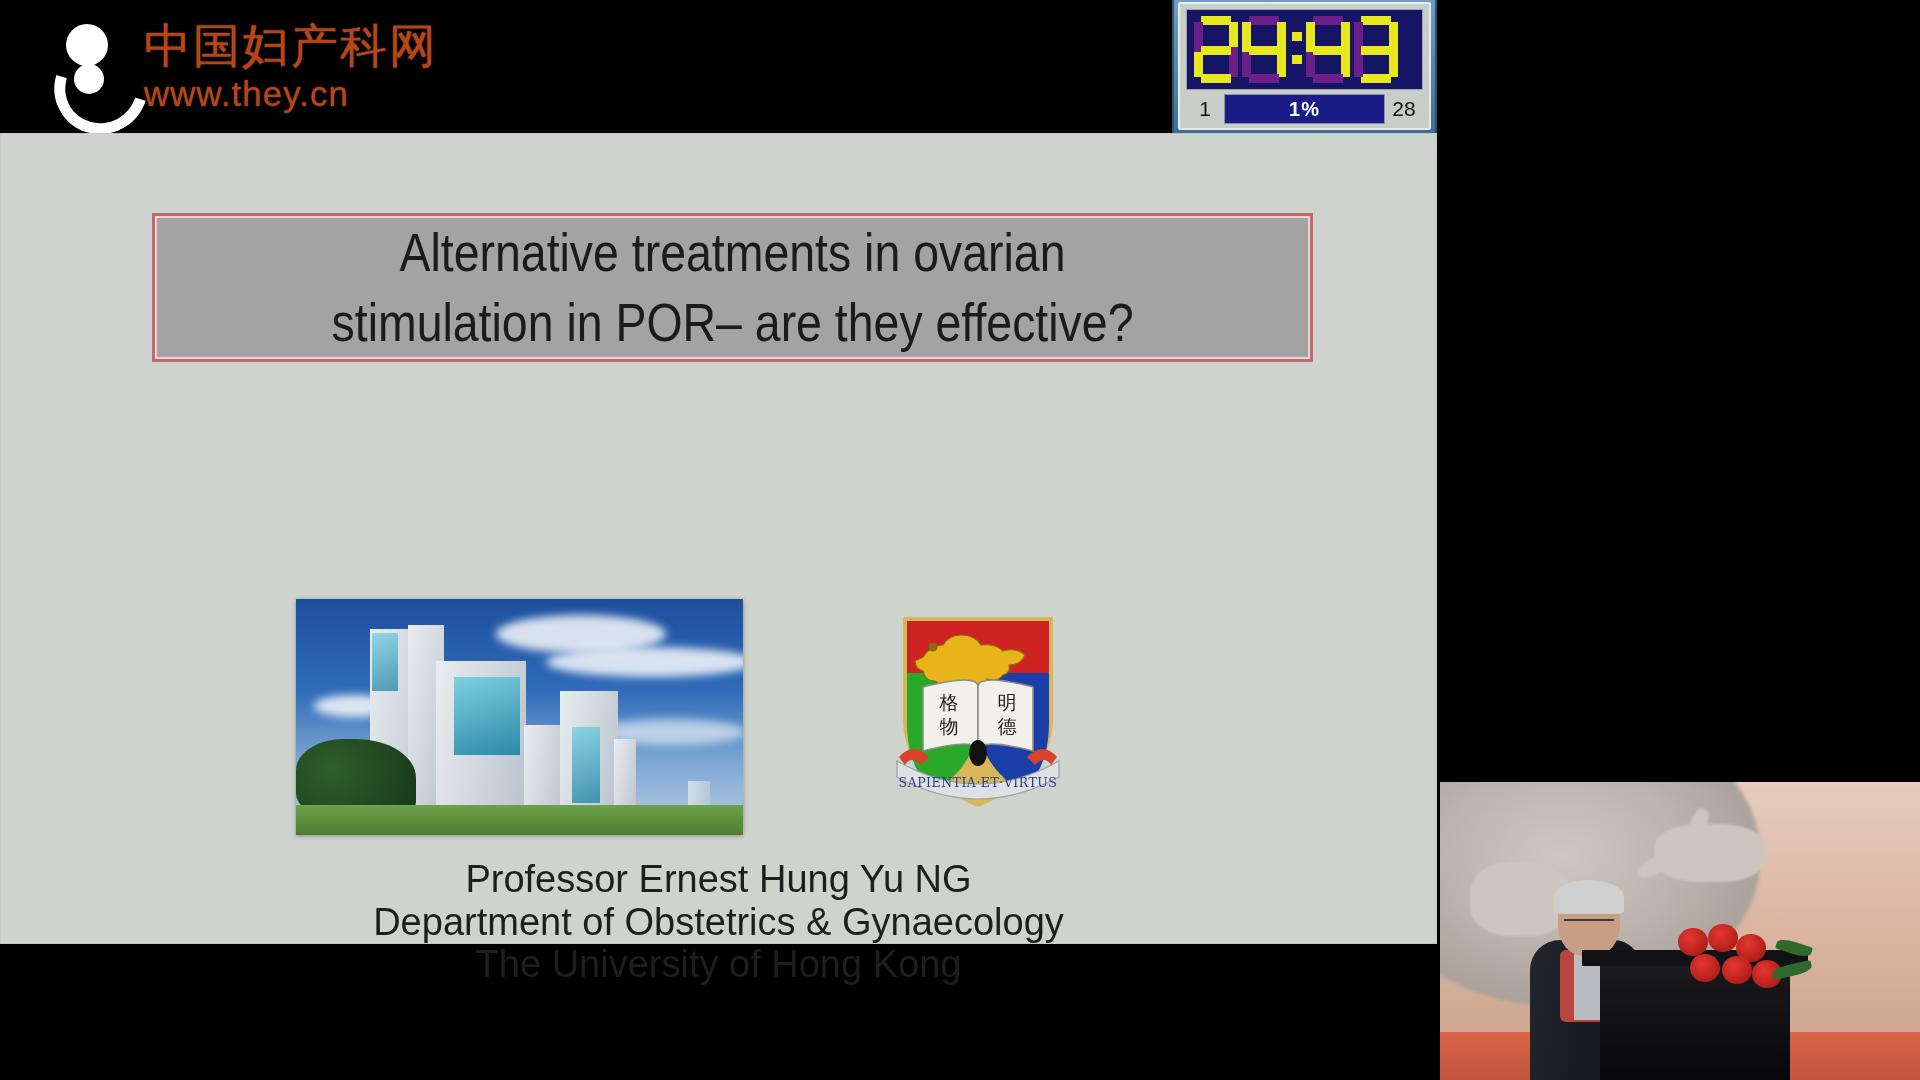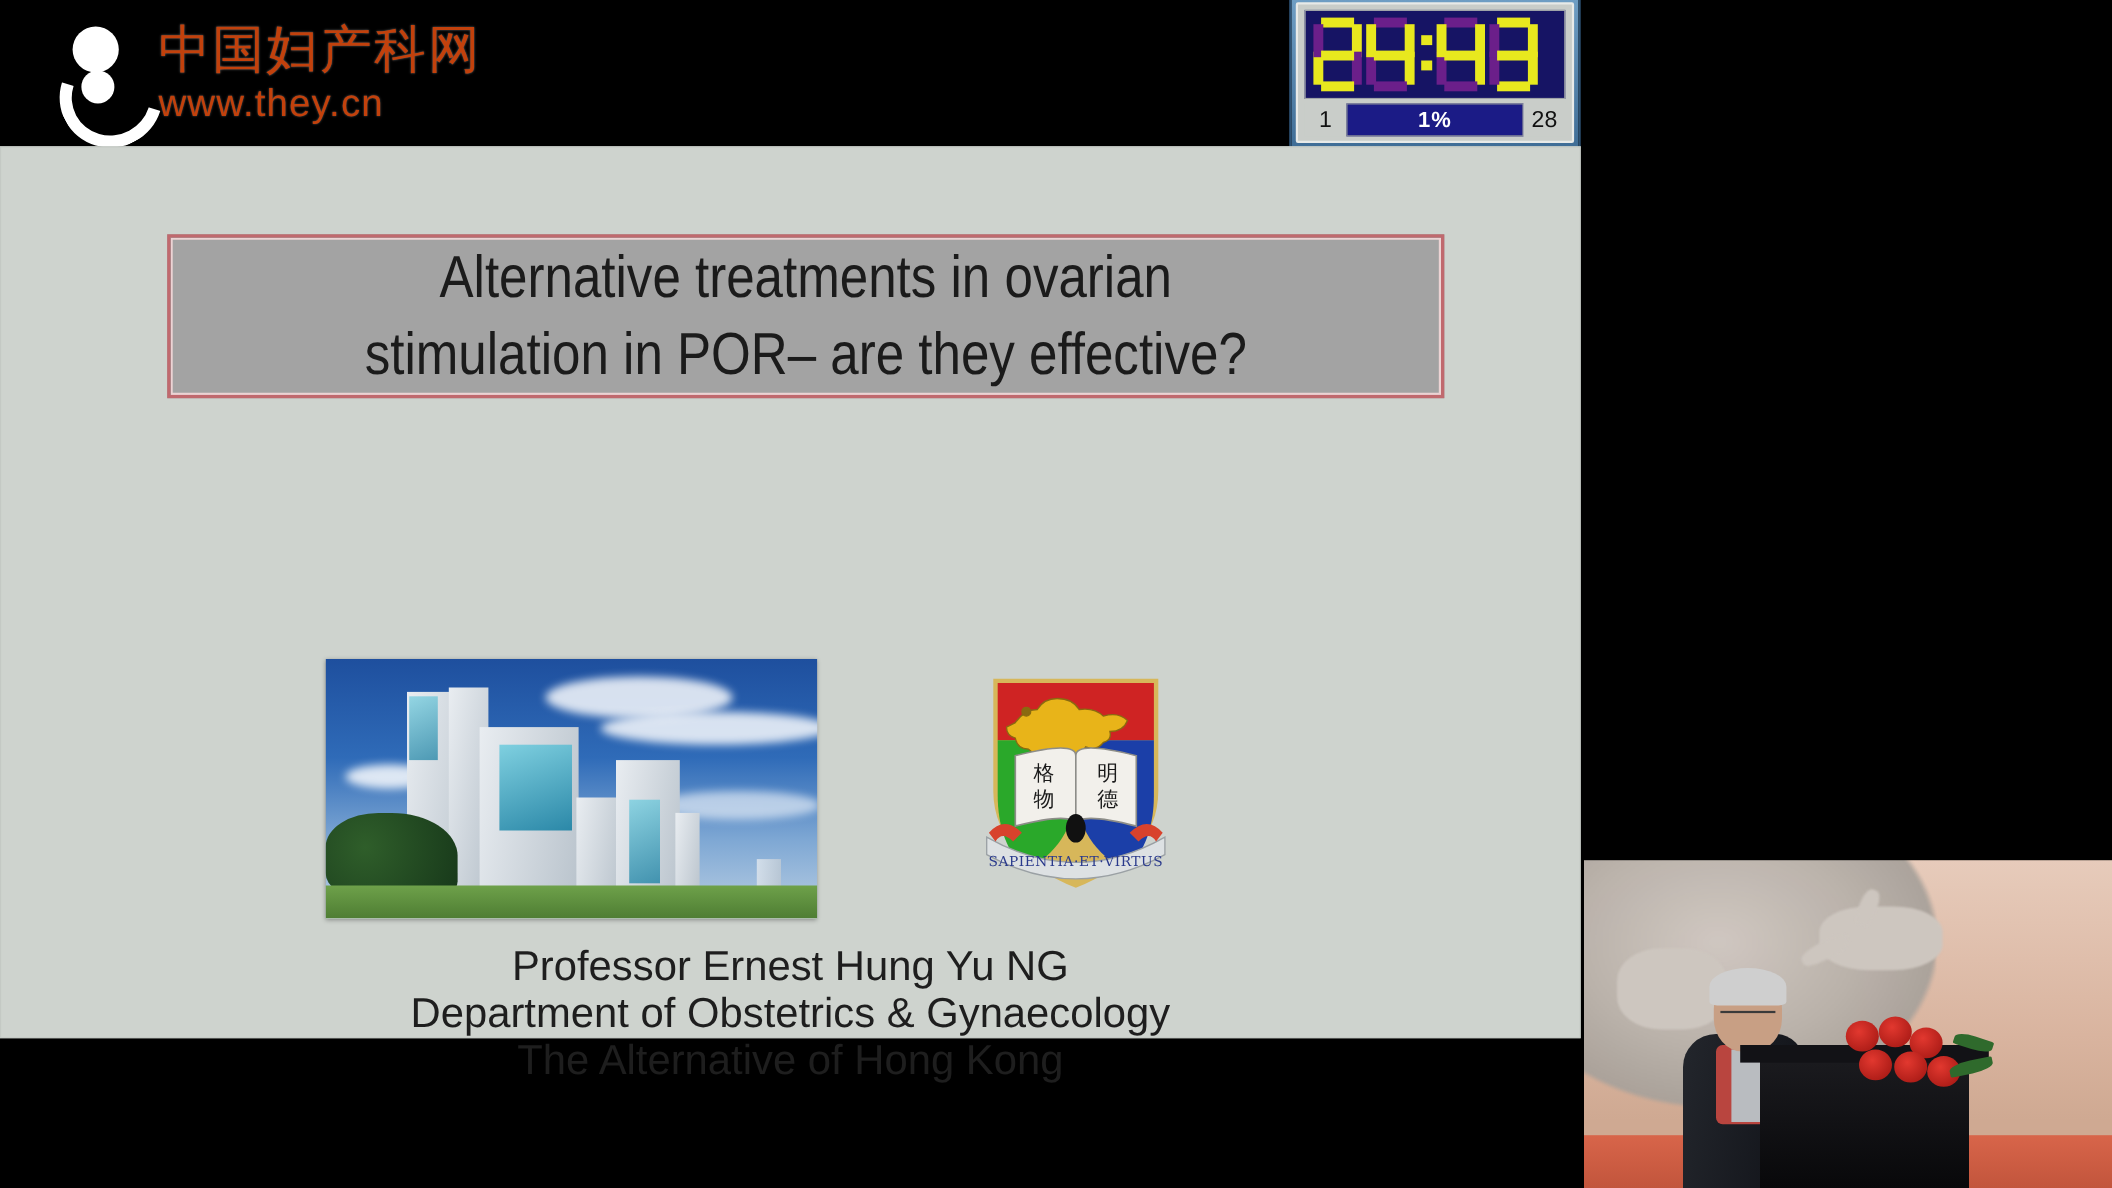--- a/index.html
+++ b/index.html
@@ -222,21 +222,21 @@
       <ellipse cx="85" cy="142" rx="9" ry="13" fill="#111"></ellipse>
       <path d="M4 150 Q85 196 166 150 L166 166 Q85 210 4 166 Z" fill="#dde1e3" stroke="#9aa0a4" stroke-width="1.2"></path>
       <path d="M6 146 q14 -16 30 0 l-8 8 q-10 -10 -16 0 z" fill="#d8422c"></path>
       <path d="M164 146 q-14 -16 -30 0 l8 8 q10 -10 16 0 z" fill="#d8422c"></path>
       <text x="85" y="176" fill="#2a3a8c" font-family="DejaVu Serif, serif" font-size="12.5" letter-spacing="0.5" text-anchor="middle">SAPIENTIA·ET·VIRTUS</text>
     </svg>
 
     <div class="presenter">
       <span class="ln">Professor Ernest Hung Yu NG</span>
       <span class="ln">Department of Obstetrics &amp; Gynaecology</span>
-      <span class="ln">The Alternative of Hong Kong</span>
+      <span class="ln">The University of Hong Kong</span>
     </div>
   </div>
 
   <div class="video">
     <div class="v-wall"></div>
     <div class="v-relief"></div>
     <div class="v-goat" style="left:214px;top:54px;width:112px;height:58px;"></div>
     <div class="v-goat" style="left:196px;top:86px;width:46px;height:16px;transform:rotate(-28deg);"></div>
     <div class="v-goat" style="left:250px;top:38px;width:16px;height:34px;transform:rotate(22deg);"></div>
     <div class="v-goat" style="left:30px;top:92px;width:100px;height:74px;"></div>

